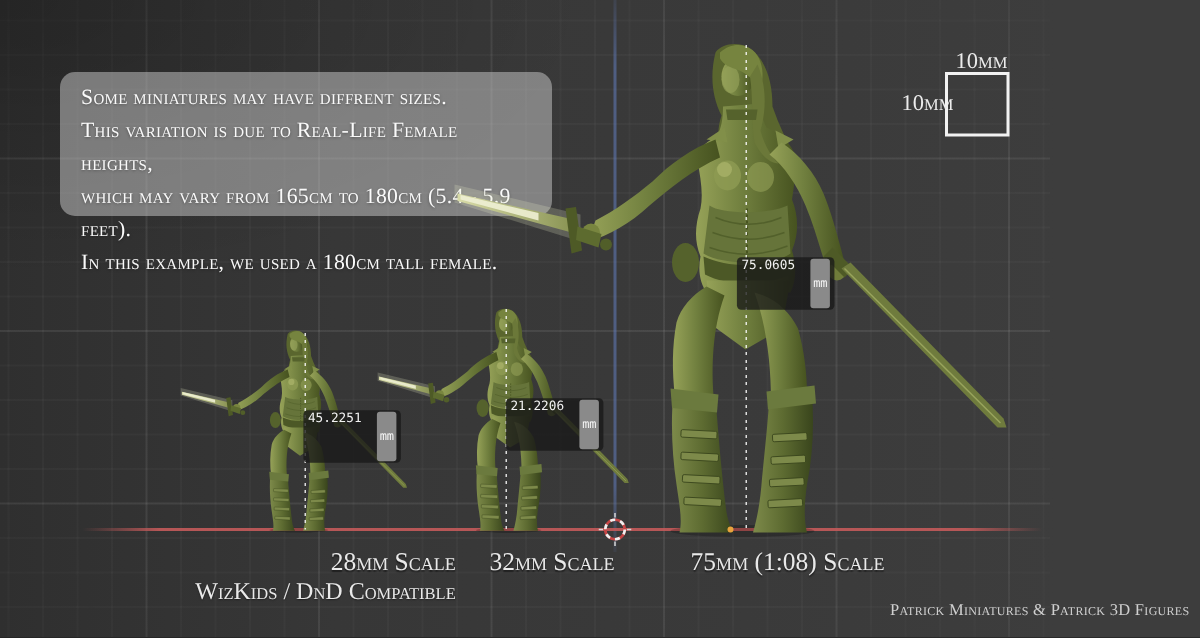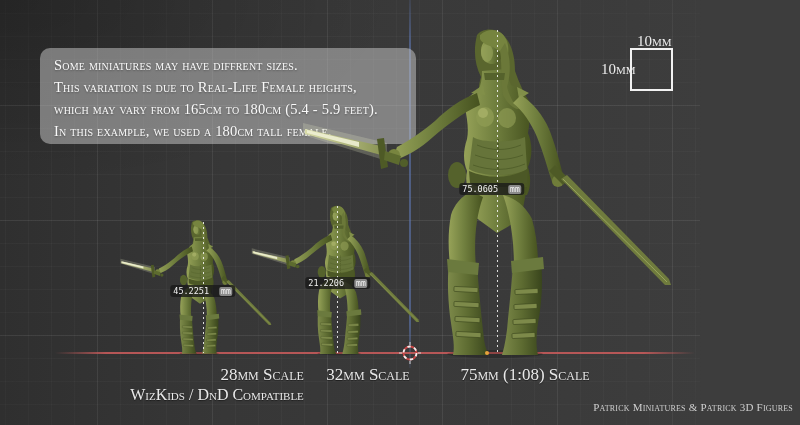--- a/index.html
+++ b/index.html
@@ -22,39 +22,39 @@
     -webkit-mask-image:radial-gradient(ellipse 105% 95% at 48% 52%, #000 50%, transparent 97%);
     mask-image:radial-gradient(ellipse 105% 95% at 48% 52%, #000 50%, transparent 97%);
   }
   .axis-z{position:absolute;left:409px;top:0;width:2px;height:368px;
     background:linear-gradient(to bottom, rgba(97,124,189,0.15), rgba(97,124,189,0.55) 12%, rgba(97,124,189,0.55) 88%, rgba(97,124,189,0.1));}
   .axis-x{position:absolute;left:55px;top:352px;width:640px;height:2px;
     background:linear-gradient(to right, rgba(196,90,90,0), rgba(196,90,90,0.9) 8%, rgba(196,90,90,0.9) 92%, rgba(196,90,90,0));}
   .origin-dot{position:absolute;left:485px;top:351px;width:4px;height:4px;border-radius:50%;background:#e8a33d;}
 
   .info-box{
-    position:absolute;left:40px;top:48px;width:376px;height:96px;box-sizing:border-box;
+    position:absolute;left:40px;top:48px;width:328px;height:96px;box-sizing:border-box;
     background:rgba(203,203,203,0.50); border-radius:10px; padding:6px 14px 0 14px;
     color:#fafafa; font-variant:small-caps; font-size:14.5px; line-height:22px;
     text-shadow:0 1px 2px rgba(0,0,0,0.35); letter-spacing:0.2px;
   }
 
   .ref-square{position:absolute;left:630px;top:48px;width:43px;height:43px;
     border:2px solid #f2f2f2; box-sizing:border-box;}
   .ref-label{position:absolute;color:#ececec;font-variant:small-caps;font-size:15px;}
   .ref-label.top{left:637px;top:33px;}
   .ref-label.side{left:601px;top:61px;}
 
   .measure-line{position:absolute;width:1px;
     background-image:repeating-linear-gradient(to bottom, rgba(250,250,250,0.85) 0 2px, rgba(250,250,250,0) 2px 5px);}
   .measure-label{position:absolute;transform:translate(-50%,-50%);
-    display:flex;align-items:flex-end;gap:10px;
+    display:flex;align-items:flex-start;gap:10px;
     background:rgba(24,24,24,0.78);border-radius:3px;padding:1px 3px;
-    font-family:"DejaVu Sans Mono", monospace;font-size:8.5px;color:#f2f2f2;white-space:nowrap;}
-  .measure-label .unit{background:#8a8a8a;color:#f6f6f6;border-radius:2px;padding:0 2px;font-size:8px;}
+    font-family:"DejaVu Sans Mono", monospace;font-size:8.5px;color:#f2f2f2;white-space:nowrap;margin-left:32px;}
+  .measure-label .unit{background:#8a8a8a;color:#f6f6f6;border-radius:2px;padding:12px 2px;font-size:8px;}
 
   .cursor3d{position:absolute;left:399px;top:342px;}
 
   .scale-label{position:absolute;transform:translateX(-50%);text-align:right;
     color:#e9e9e9;font-variant:small-caps;font-size:17px;line-height:20px;white-space:nowrap;
     text-shadow:0 1px 1px rgba(0,0,0,0.5);}
   .scale-label .sub{font-size:16px;}
 
   .credit{position:absolute;right:7px;top:401px;color:#cfcfcf;
     font-variant:small-caps;font-size:11px;letter-spacing:0.2px;}

